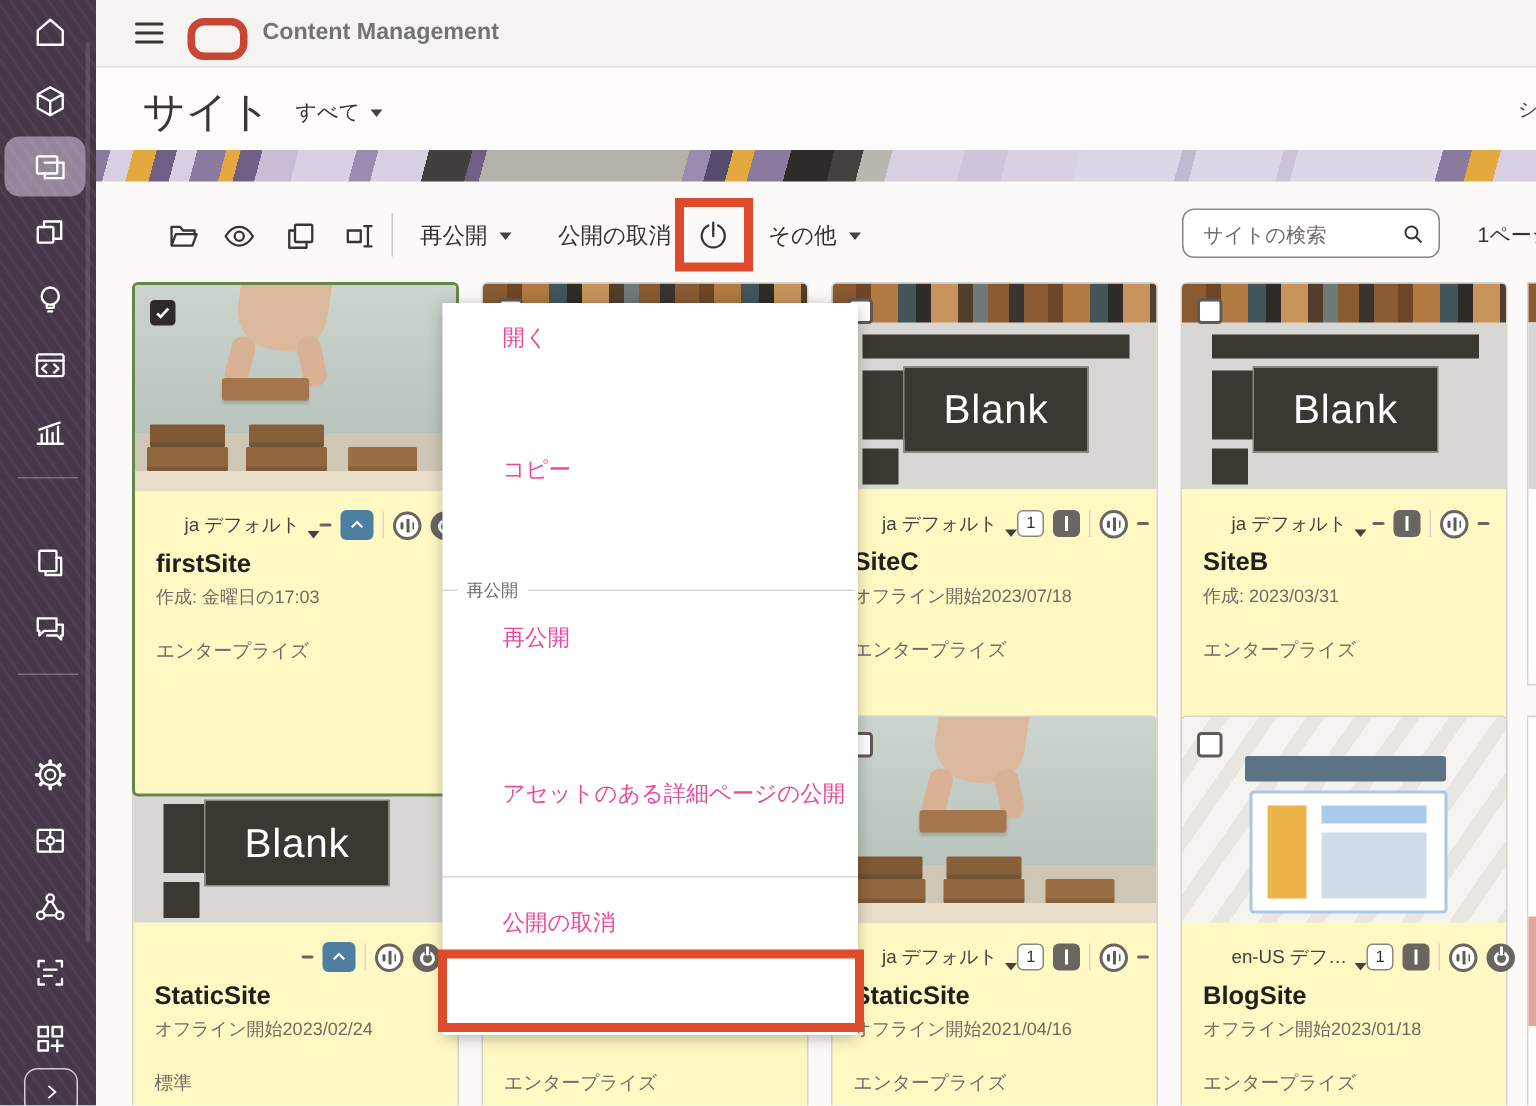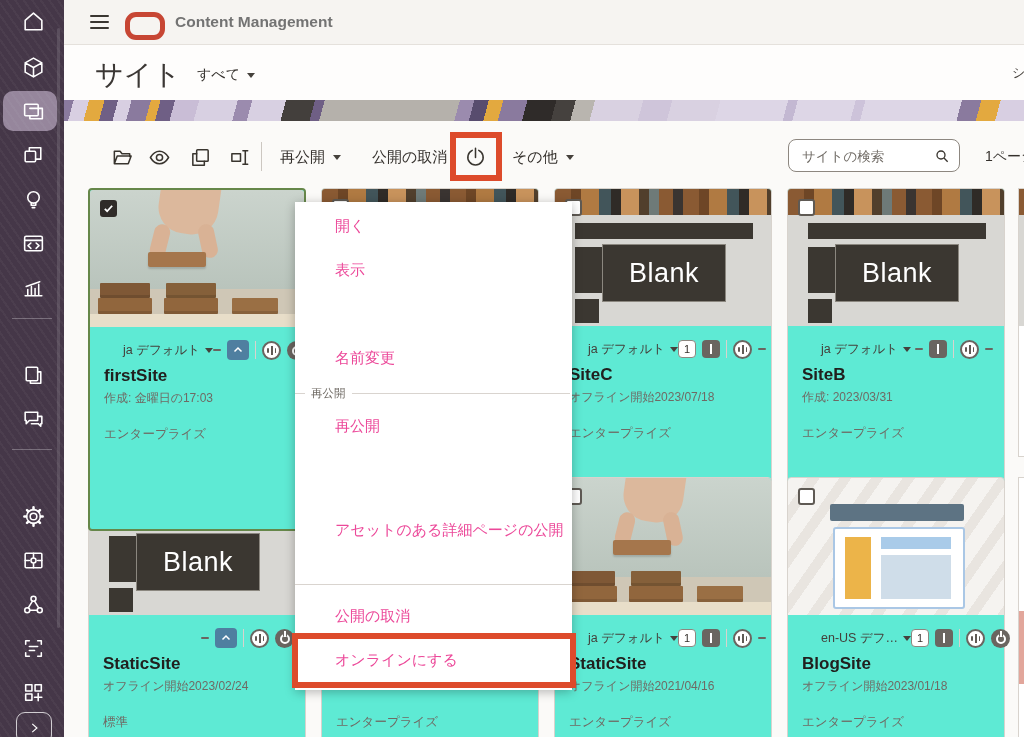--- a/index.html
+++ b/index.html
@@ -41,21 +41,21 @@
   .tool-ic svg{width:23px;height:23px;stroke:#39352f;fill:none;stroke-width:1.6;stroke-linecap:round;stroke-linejoin:round;}
   .tool-txt{top:148px;font-size:15px;color:#34302c;cursor:pointer;display:flex;align-items:center;gap:8px;}
   .tool-div{left:261px;top:142px;width:1px;height:29px;background:#ccc7c1;}
   .searchbox{left:788px;top:139px;width:172px;height:33px;border:1px solid #8d8780;border-radius:8px;background:#fff;box-sizing:border-box;}
   .searchbox input{position:absolute;left:11px;top:1px;width:125px;height:29px;border:none;outline:none;font-size:13.5px;
     font-family:"Liberation Sans",sans-serif;color:#34302c;background:transparent;}
   .searchbox input::placeholder{color:#6f6a64;opacity:1;}
   .searchbox .mag{position:absolute;right:9px;top:8px;}
   .pagetxt{left:985px;top:148px;font-size:14px;color:#34302c;white-space:nowrap;}
   
-  .card{width:218px;height:343px;background:#5eead4;border:1px solid #d8d3cd;border-radius:4px;box-sizing:border-box;z-index:1;cursor:pointer;}
+  .card{width:218px;height:343px;background:#fef9c3;border:1px solid #d8d3cd;border-radius:4px;box-sizing:border-box;z-index:1;cursor:pointer;}
   .card.sel{border:2px solid #66874a;z-index:2;}
   .thumb{position:absolute;left:0;top:0;right:0;height:137px;border-radius:3px 3px 0 0;overflow:hidden;}
   
   .t-photo{background:linear-gradient(#cbd4cd,#b9c4bc 72%,#cfc7b6 72%);}
   .t-photo .arm{position:absolute;left:70px;top:-30px;width:60px;height:74px;background:#dcb89c;border-radius:0 0 26px 26px;transform:rotate(8deg);}
   .t-photo .f1,.t-photo .f2{position:absolute;width:16px;height:34px;background:#d9b295;border-radius:8px;}
   .t-photo .f1{left:62px;top:34px;transform:rotate(14deg);}
   .t-photo .f2{left:110px;top:34px;transform:rotate(-12deg);}
   .t-photo .held{position:absolute;left:58px;top:62px;width:58px;height:15px;background:#a5764c;border-radius:2px;box-shadow:0 2px 2px rgba(0,0,0,.15);}
   .t-photo .table{position:absolute;left:0;bottom:0;width:100%;height:13px;background:#e8dec9;}
@@ -75,21 +75,21 @@
   .t-blog .hd{position:absolute;left:42px;top:26px;width:134px;height:17px;background:#5d7383;border-radius:2px;}
   .t-blog .fr{position:absolute;left:45px;top:49px;width:128px;height:78px;background:#fff;border:2px solid #aac7e5;border-radius:3px;}
   .t-blog .or{position:absolute;left:10px;top:8px;width:26px;height:62px;background:#ecb449;}
   .t-blog .b1{position:absolute;left:46px;top:8px;width:70px;height:12px;background:#a9cbe9;}
   .t-blog .b2{position:absolute;left:46px;top:26px;width:70px;height:44px;background:#cfdde9;}
   
   .cb{position:absolute;left:10px;top:10px;width:17px;height:17px;background:#fff;border:2px solid #5f5a54;border-radius:3px;box-sizing:border-box;cursor:pointer;}
   .cb.on{background:#2f2b28;border-color:#2f2b28;display:flex;align-items:center;justify-content:center;}
   
   .meta{position:absolute;left:14px;right:11px;top:148px;height:24px;display:flex;align-items:center;}
-  .lang{font-size:12.5px;color:#44403b;display:flex;align-items:center;gap:5px;cursor:pointer;white-space:nowrap;padding-left:19px;}
+  .lang{font-size:12.5px;color:#44403b;display:flex;align-items:flex-end;gap:5px;cursor:pointer;white-space:nowrap;padding-left:19px;}
   .mic{margin-left:auto;display:flex;align-items:center;gap:6px;}
   .ic-dash{width:8px;height:2px;background:#6a6560;border-radius:1px;}
   .ic-expand{width:22px;height:20px;background:#4f7fa0;border-radius:4px;display:flex;align-items:center;justify-content:center;cursor:pointer;}
   .ic-vdiv{width:1px;height:18px;background:#d8d3cd;}
   .ic-count{width:18px;height:18px;border:1.5px solid #8d8780;border-radius:4px;box-sizing:border-box;
     display:flex;align-items:center;justify-content:center;font-size:11px;color:#34302c;background:#fff;}
   .ic-barsq{width:18px;height:18px;background:#6a6560;border-radius:4px;position:relative;}
   .ic-barsq i{position:absolute;left:8px;top:4px;width:2px;height:10px;background:#fff;}
   .ic-pub{width:19px;height:19px;border:2px solid #6a6560;border-radius:50%;box-sizing:border-box;background:#fff;position:relative;}
   .ic-pub i{position:absolute;left:6.5px;top:3px;width:2px;height:9px;background:#5f5a54;}
@@ -541,28 +541,26 @@
   <div style="height:26px;background:#8a5a33"></div>
     <div style="height:111px;background:#d8d7d3"></div>
 </div>
 <div class="abs part" style="left:1018px;top:477px;height:260px">
   <div style="height:133px;background:#fff"></div>
     <div style="height:73px;background:#e2a69b"></div>
 </div>
 
 <div class="abs menu">
   <div class="mi" style="top:2px">開く</div>
-  <div class="mi" style="top:46px">表示</div>
-  <div class="mi" style="top:134px">名前変更</div>
+  <div class="mi" style="top:90px">コピー</div>
   <div class="mlabel">
     <i class="a"></i>
       <span>再公開</span>
       <i class="b"></i>
   </div>
   <div class="mi" style="top:202px">再公開</div>
   <div class="mi" style="top:306px">アセットのある詳細ページの公開</div>
   <div class="mdiv"></div>
   <div class="mi" style="top:392px">公開の取消</div>
-  <div class="mi" style="top:436px">オンラインにする</div>
 </div>
 
 <div class="abs redbox rb1"></div>
 <div class="abs redbox rb2"></div>
 
 </body></html>

